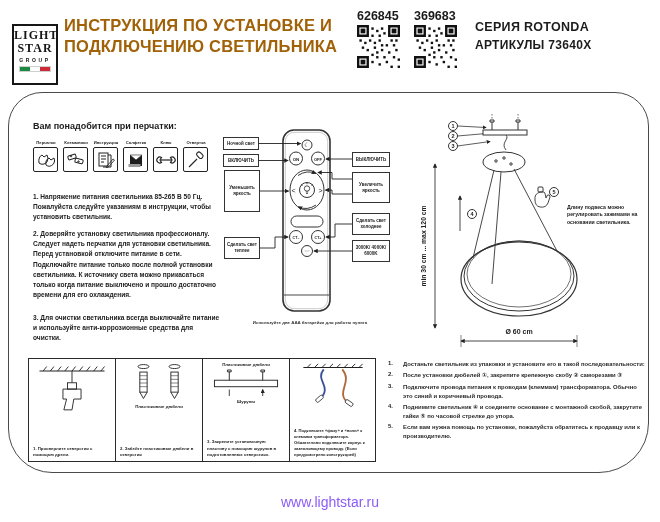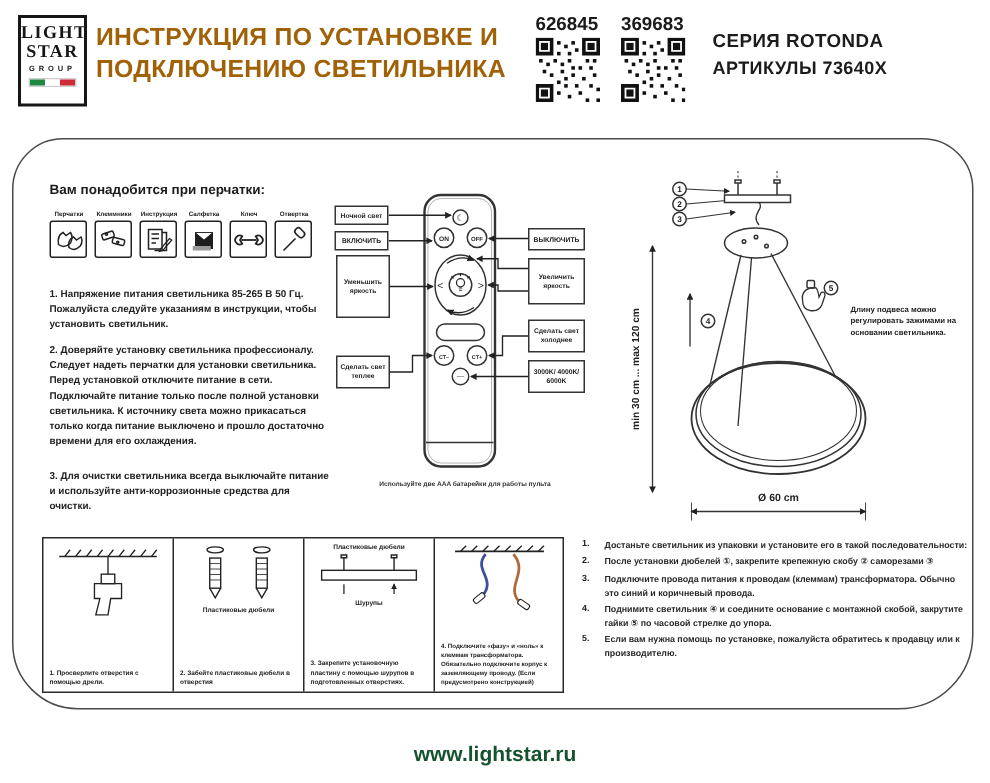--- a/index.html
+++ b/index.html
@@ -4,21 +4,21 @@
 <style>
   html,body{margin:0;padding:0;}
   body{
     width:660px;height:522px;position:relative;background:#ffffff;
     font-family:"Liberation Sans","DejaVu Sans",sans-serif;color:#1c1c1c;
     overflow:hidden;
   }
   .abs{position:absolute;}
 
   
-  #logo{left:12px;top:10px;width:46px;height:61px;border:2px solid #161616;
+  #logo{left:12px;top:24px;width:46px;height:61px;border:2px solid #161616;
         box-sizing:border-box;text-align:center;padding-top:3px;}
   #logo .lw{font-family:"Liberation Serif","DejaVu Serif",serif;font-weight:bold;
             font-size:12px;line-height:1.08;letter-spacing:1px;color:#161616;}
   #logo .lg{font-size:5px;letter-spacing:2.6px;margin-top:2px;font-weight:bold;color:#161616;}
   #logo .flag{display:flex;height:4px;margin:3px 5px 0 5px;border:0.5px solid #cfcfcf;}
   #logo .flag span{flex:1;}
   #title{left:64px;top:15px;width:294px;font-size:16.5px;font-weight:bold;
          line-height:1.25;color:#a16207;letter-spacing:0.2px;margin:0;}
   .qr-label{font-size:12.5px;font-weight:bold;color:#1b1b1b;}
   #series{left:475px;top:20px;width:176px;}
@@ -63,21 +63,21 @@
 
   
   #steps{left:388px;top:360px;width:258px;}
   #steps h2{font-size:13.5px;font-weight:bold;margin:0 0 7px 0;letter-spacing:0.3px;}
   .step{display:flex;margin-bottom:2.5px;}
   .step .num{width:15px;font-size:5.9px;font-weight:bold;flex:none;}
   .step .txt{flex:1;font-size:5.9px;line-height:1.5;font-weight:bold;color:#2a2a2a;}
 
   
   #footer{left:0;top:494px;width:660px;text-align:center;font-size:14px;
-          font-weight:bold;color:#14532d;}
+          font-weight:normal;color:#8b5cf6;}
 
   svg{display:block;}
   svg text{font-family:"Liberation Sans","DejaVu Sans",sans-serif;}
 </style>
 </head>
 <body>
 
 <svg width="0" height="0" style="position:absolute">
   <defs>
     <marker id="ah" viewBox="0 0 6 6" refX="5" refY="3" markerWidth="5" markerHeight="5" orient="auto-start-reverse">

